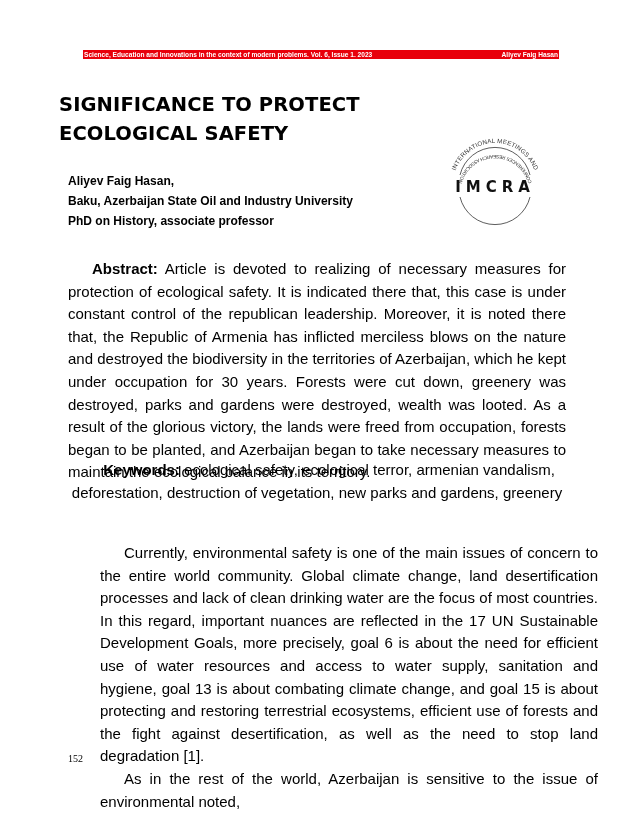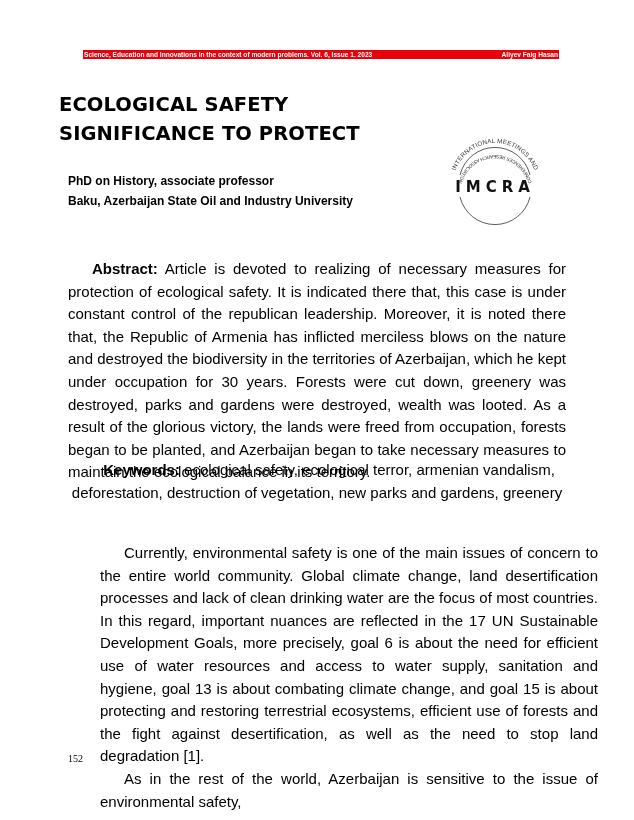--- a/index.html
+++ b/index.html
@@ -33,27 +33,28 @@
 </style>
 </head>
 <body>
 
 <div class="header-bar">
   <span>Science, Education and Innovations in the context of modern problems. Vol. 6, Issue 1. 2023</span>
   <span>Aliyev Faig Hasan</span>
 </div>
 
 <div class="title">
+  <div>SIGNIFICANCE TO PROTECT</div>
   <div>ECOLOGICAL SAFETY</div>
-  <div>SIGNIFICANCE TO PROTECT</div>
 </div>
 
 <div class="author">
+  <div>Aliyev Faig Hasan,</div>
+  <div>Baku, Azerbaijan State Oil and Industry University</div>
   <div>PhD on History, associate professor</div>
-  <div>Baku, Azerbaijan State Oil and Industry University</div>
 </div>
 
 <div class="logo">
   <svg width="110" height="100" viewBox="0 0 110 100">
     <defs>
       <path id="arcTop" d="M 13 50 A 42 42 0 0 1 97 50" fill="none"></path>
       <path id="arcBot" d="M 17 58 A 38 38 0 0 0 93 58" fill="none"></path>
     </defs>
     <path d="M 20 40 A 36 36 0 0 1 90 40" fill="none" stroke="#333" stroke-width="0.8"></path>
     <path d="M 20 62 A 36 36 0 0 0 90 62" fill="none" stroke="#333" stroke-width="0.8"></path>
@@ -70,16 +71,16 @@
 <div class="body-text" id="abstract">
   <p><b>Abstract:</b><span> Article is devoted to realizing of necessary measures for protection of ecological safety. It is indicated there that, this case is under constant control of the republican leadership. Moreover, it is noted there that, the Republic of Armenia has inflicted merciless blows on the nature and destroyed the biodiversity in the territories of Azerbaijan, which he kept under occupation for 30 years. Forests were cut down, greenery was destroyed, parks and gardens were destroyed, wealth was looted. As a result of the glorious victory, the lands were freed from occupation, forests began to be planted, and Azerbaijan began to take necessary measures to maintain the ecological balance in its territory.</span></p>
 </div>
 
 <div class="body-text" id="keywords">
   <p><b>Keywords:</b><span> ecological safety, ecological terror, armenian vandalism, deforestation, destruction of vegetation, new parks and gardens, greenery</span></p>
 </div>
 
 <div class="body-text" id="main1">
   <p>Currently, environmental safety is one of the main issues of concern to the entire world community. Global climate change, land desertification processes and lack of clean drinking water are the focus of most countries. In this regard, important nuances are reflected in the 17 UN Sustainable Development Goals, more precisely, goal 6 is about the need for efficient use of water resources and access to water supply, sanitation and hygiene, goal 13 is about combating climate change, and goal 15 is about protecting and restoring terrestrial ecosystems, efficient use of forests and the fight against desertification, as well as the need to stop land degradation [1].</p>
-  <p>As in the rest of the world, Azerbaijan is sensitive to the issue of environmental safety,</p>
+  <p>As in the rest of the world, Azerbaijan is sensitive to the issue of environmental noted,</p>
 </div>
 
 <div class="page-num">152</div>
 
 </body></html>

